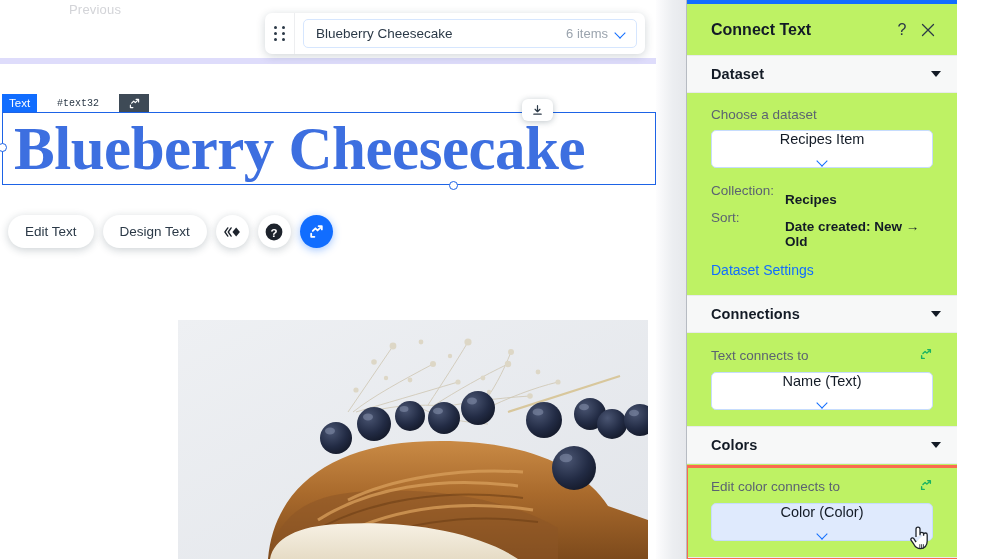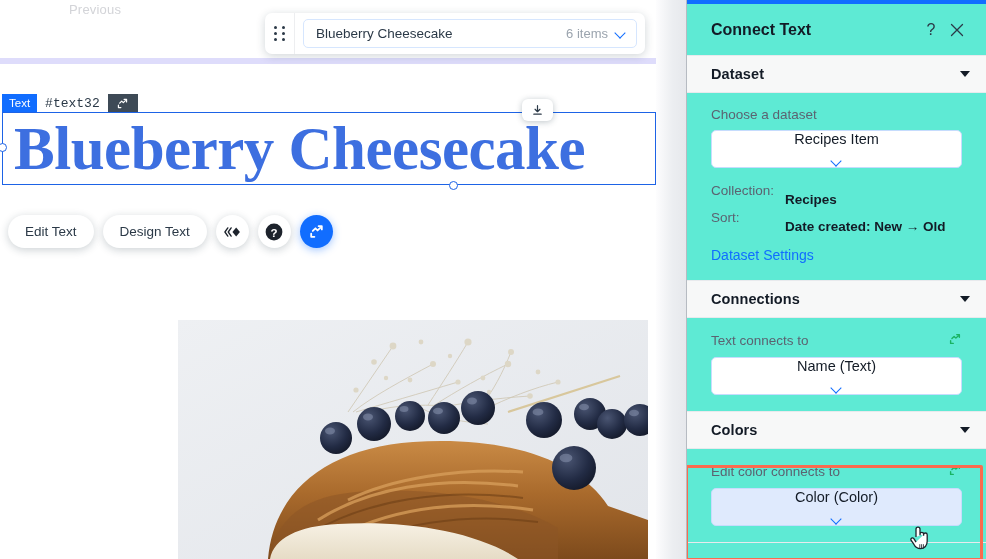--- a/index.html
+++ b/index.html
@@ -63,23 +63,23 @@
   .sel-box {
     position: absolute; left: 2px; top: 112px; width: 654px; height: 73px;
     border: 1px solid #1d63e6;
   }
   .sel-tabs { position: absolute; left: 2px; top: 94px; display: flex; height: 18px; }
   .tab-type {
     background: #116dff; color: #fff; font-size: 11.5px;
     padding: 0 7px; display: flex; align-items: center; font-weight: 500;
   }
   .tab-id {
-    background: #ffffff; color: #2b3947; font-size: 13px;
+    background: #ffffff; color: #2b3947; font-size: 10px;
     font-family: "Liberation Mono", monospace;
-    padding: 0 8px; display: flex; align-items: center;
+    padding: 0 20px; display: flex; align-items: center;
   }
   .tab-conn {
     background: #3e4a56; width: 30px; display: flex;
     align-items: center; justify-content: center;
   }
   .headline {
     position: absolute; left: 14px; top: 114px;
     font-family: "Liberation Serif", serif;
     font-size: 61px; font-weight: 700; color: #3d6fe0;
     letter-spacing: -.5px; white-space: nowrap;
@@ -123,22 +123,22 @@
   }
 
   
   .gutter {
     position: absolute; left: 656px; top: 0; width: 30px; height: 559px;
     background: linear-gradient(90deg,#fdfdfe 0%,#eceef1 55%,#e6e8ec 100%);
   }
 
   
   #panel {
-    position: absolute; left: 686px; top: 0; width: 300px; height: 559px;
-    background: #5eead4; border-left: 1px solid #b6bbc2;
+    position: absolute; left: 686px; top: 0; width: 271px; height: 559px;
+    background: #bef264; border-left: 1px solid #b6bbc2;
     overflow: hidden;
   }
   .panel-accent { height: 4px; background: #116dff; }
   .panel-head {
     height: 52px; display: flex; align-items: center;
     padding: 0 16px 0 24px; border-bottom: 1px solid #e8eaed;
   }
   .panel-title { font-size: 16px; font-weight: 700; color: #131b26; flex: 1; }
   .head-btn {
     width: 26px; height: 26px; display: flex; align-items: center;

